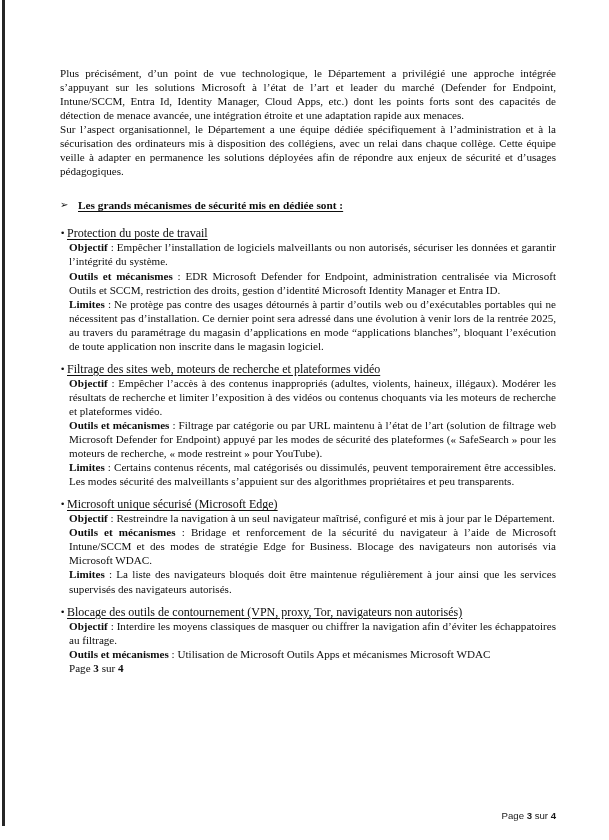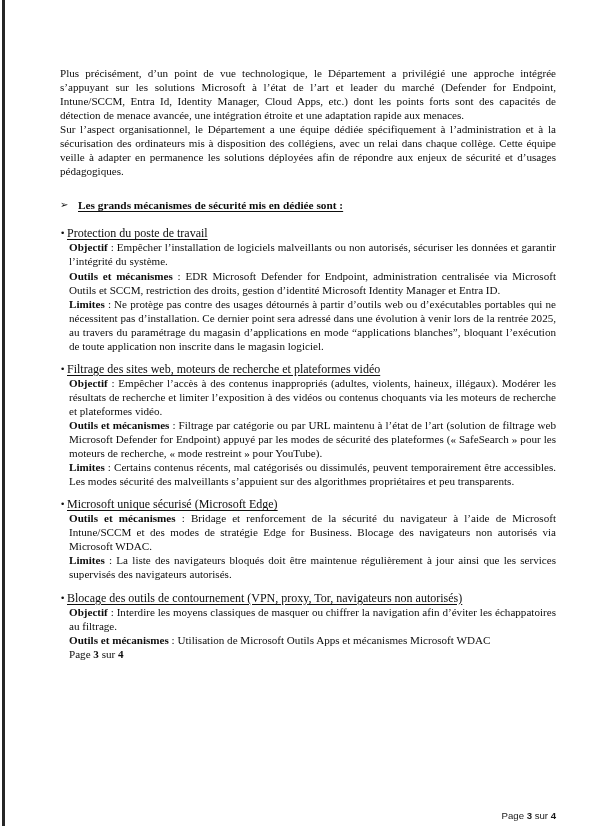--- a/index.html
+++ b/index.html
@@ -155,20 +155,21 @@
       <p class="para"><span class="lbl">Limites</span><span> : </span><span>Certains contenus récents, mal catégorisés ou dissimulés, peuvent temporairement être accessibles.  Les modes sécurité des malveillants s’appuient sur des algorithmes propriétaires et peu transparents.</span></p>
     </div>
   </div>
 
   <div class="section">
     <div class="section-title-row">
       <span class="dot-glyph">•</span>
       <span class="section-title">Microsoft unique sécurisé (Microsoft Edge)</span>
     </div>
     <div class="section-body">
+      <p class="para"><span class="lbl">Objectif</span><span> : </span><span>Restreindre la navigation à un seul navigateur maîtrisé, configuré et mis à jour par le Département.</span></p>
       <p class="para"><span class="lbl">Outils et mécanismes</span><span> : </span><span>Bridage et renforcement de la sécurité du navigateur à l’aide de Microsoft Intune/SCCM et des modes de stratégie Edge for Business. Blocage des navigateurs non autorisés via Microsoft WDAC.</span></p>
       <p class="para"><span class="lbl">Limites</span><span> : </span><span>La liste des navigateurs bloqués doit être maintenue régulièrement à jour ainsi que les services supervisés des navigateurs autorisés.</span></p>
     </div>
   </div>
 
   <div class="section">
     <div class="section-title-row">
       <span class="dot-glyph">•</span>
       <span class="section-title">Blocage des outils de contournement (VPN, proxy, Tor, navigateurs non autorisés)</span>
     </div>

